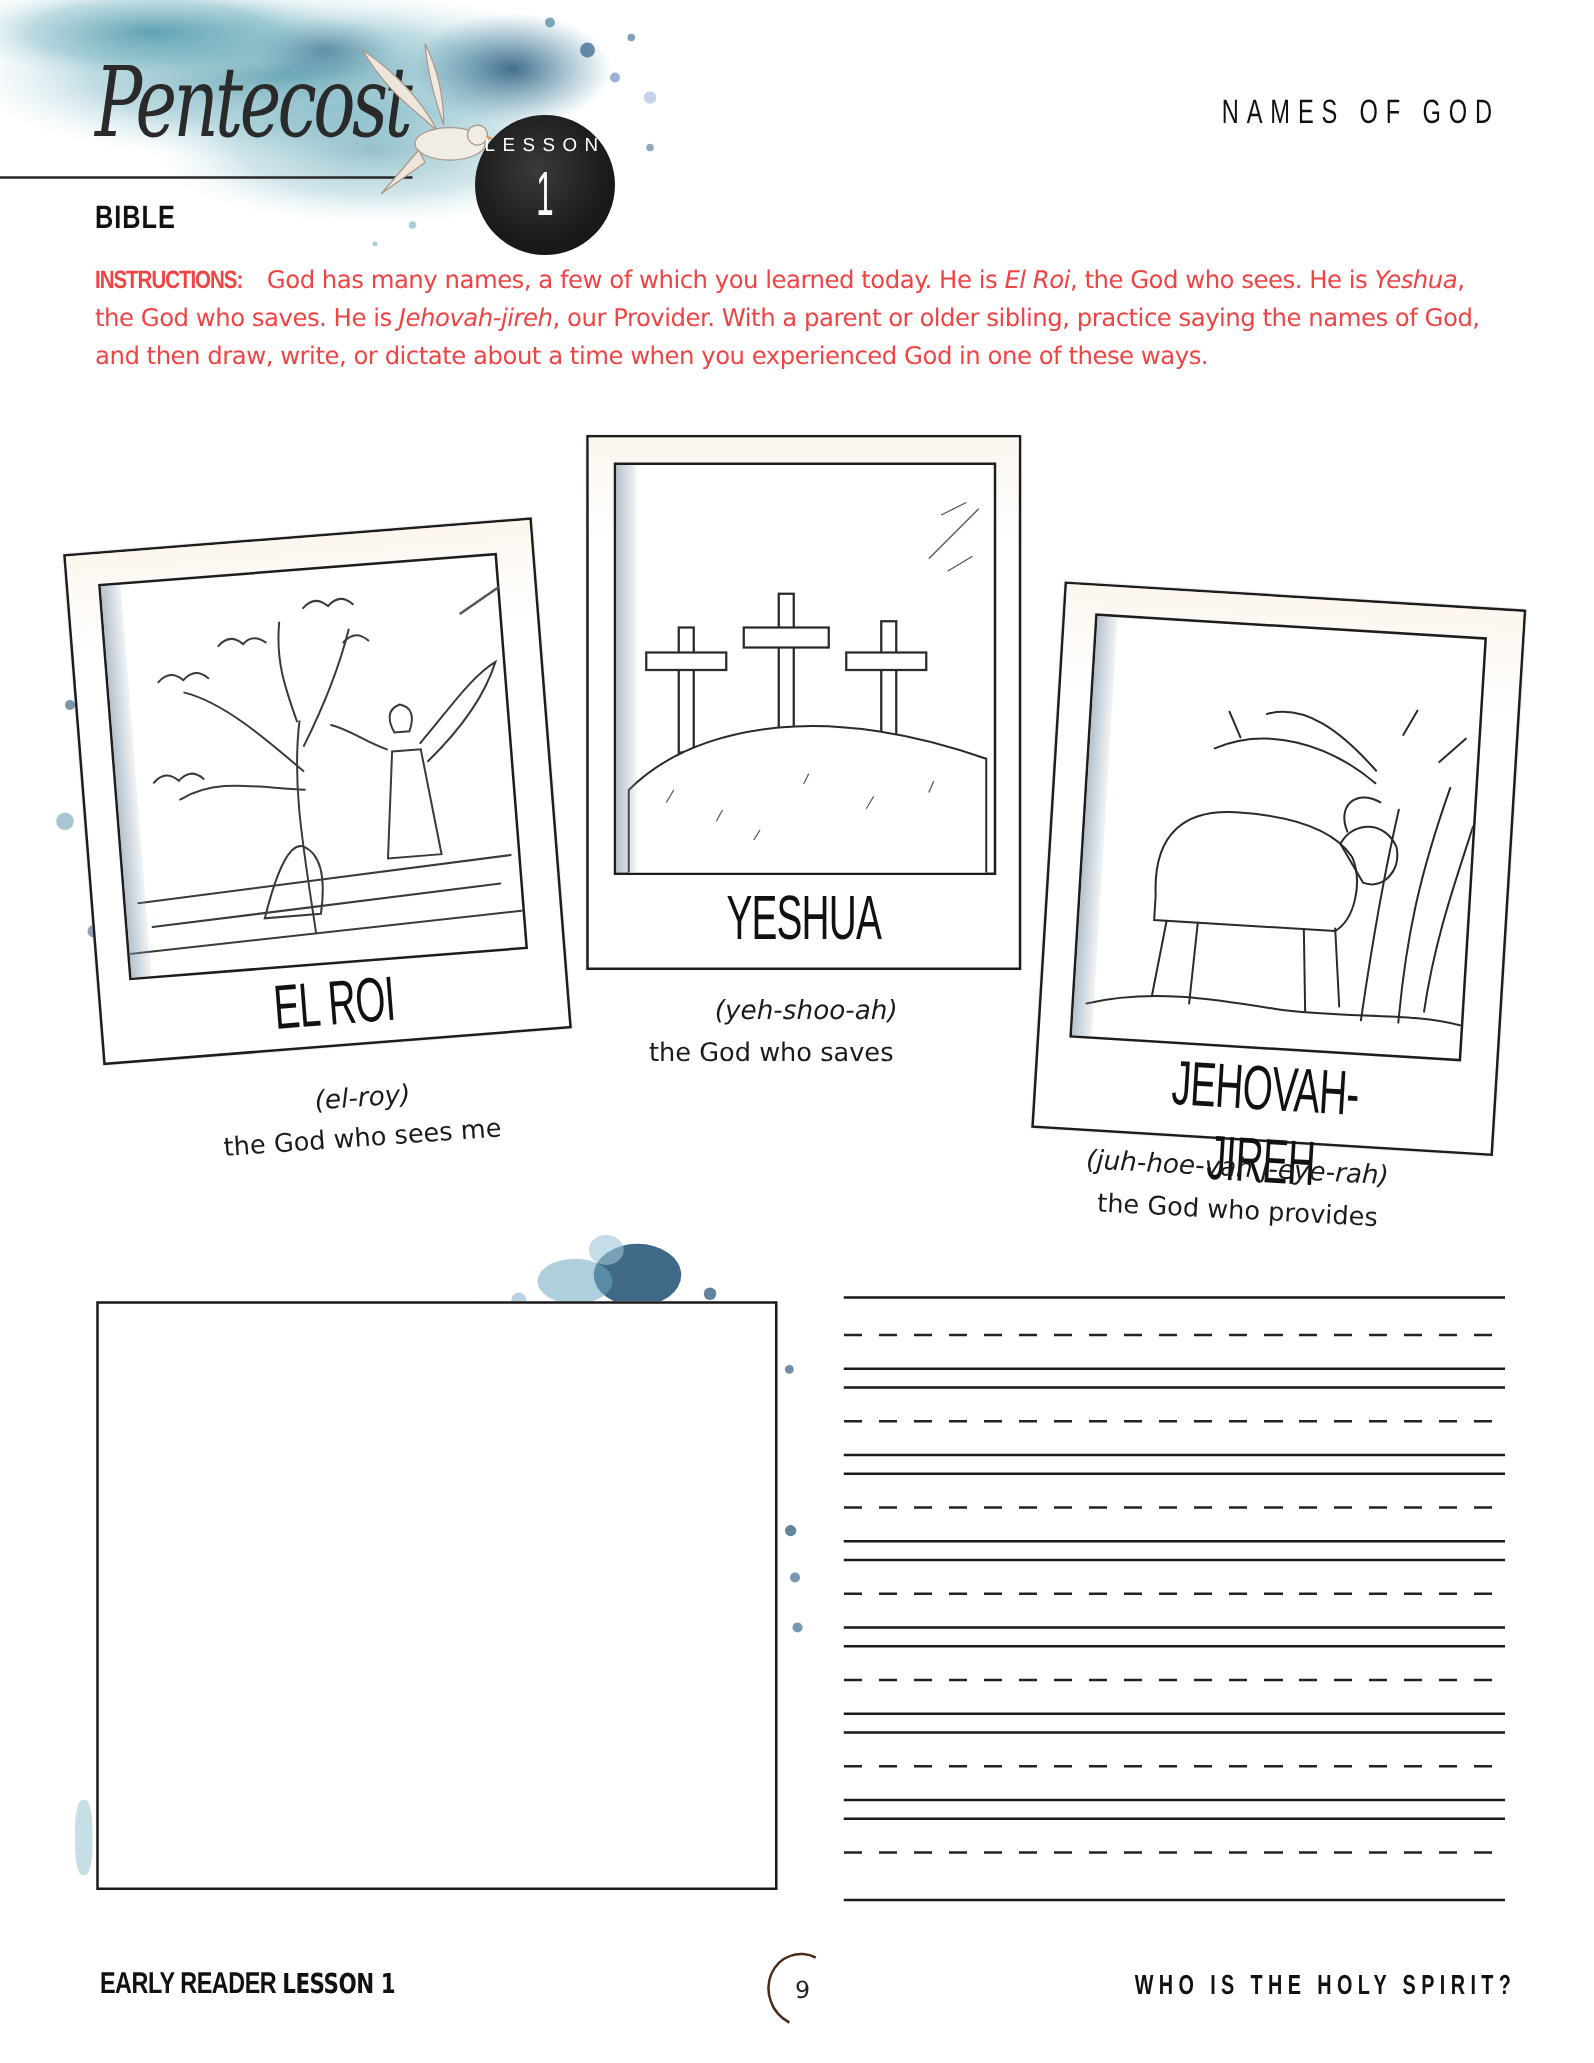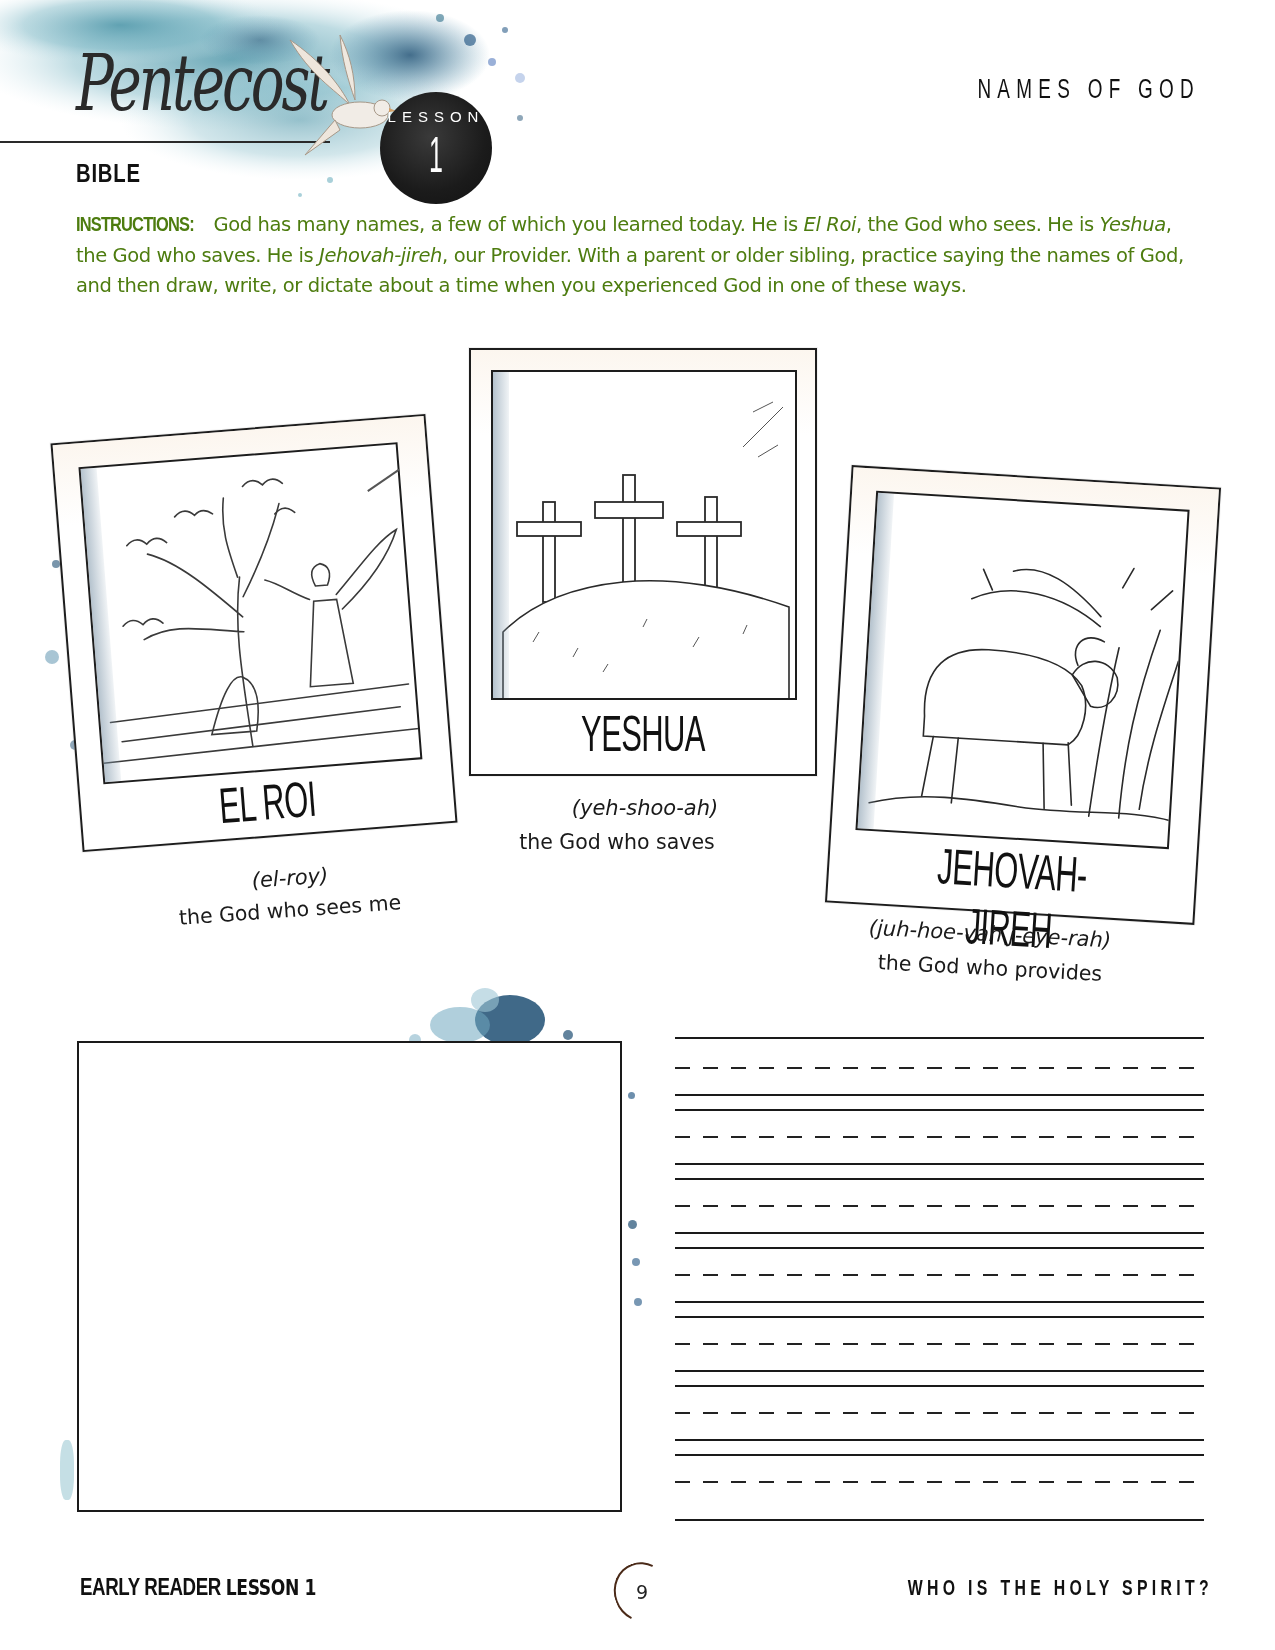--- a/index.html
+++ b/index.html
@@ -29,21 +29,21 @@
   .dove { position: absolute; left: 280px; top: 30px; }
 
   .section-title {
     position: absolute; right: 75px; top: 74px;
     font-family: "Liberation Sans", sans-serif; font-size: 27px; letter-spacing: 9px;
     transform: scaleX(0.7); transform-origin: right top; color: #111;
   }
 
   .instructions {
     position: absolute; left: 76px; top: 209px; width: 1125px;
-    font-family: "DejaVu Sans", sans-serif; font-size: 19.5px; line-height: 30.5px; color: #4d7c0f;
+    font-family: "DejaVu Sans", sans-serif; font-size: 19.5px; line-height: 30.5px; color: #ef4444;
     letter-spacing: -0.4px;
   }
   .instructions .lead { font-family: "Liberation Sans", sans-serif; font-weight: bold; font-size: 20px; letter-spacing: -1px; display: inline-block; transform: scaleX(0.82); transform-origin: left center; margin-right: -12px; }
   .instructions em { font-style: italic; }
 
   
   .card { position: absolute; background: #fff; border: 2px solid #1d1d1d; box-shadow: 0 0 0 1px rgba(0,0,0,0.05); }
   .card::before {
     content: ""; position: absolute; inset: 0;
     background: linear-gradient(180deg, rgba(250,240,228,0.6) 0%, rgba(255,255,255,0) 20%);

